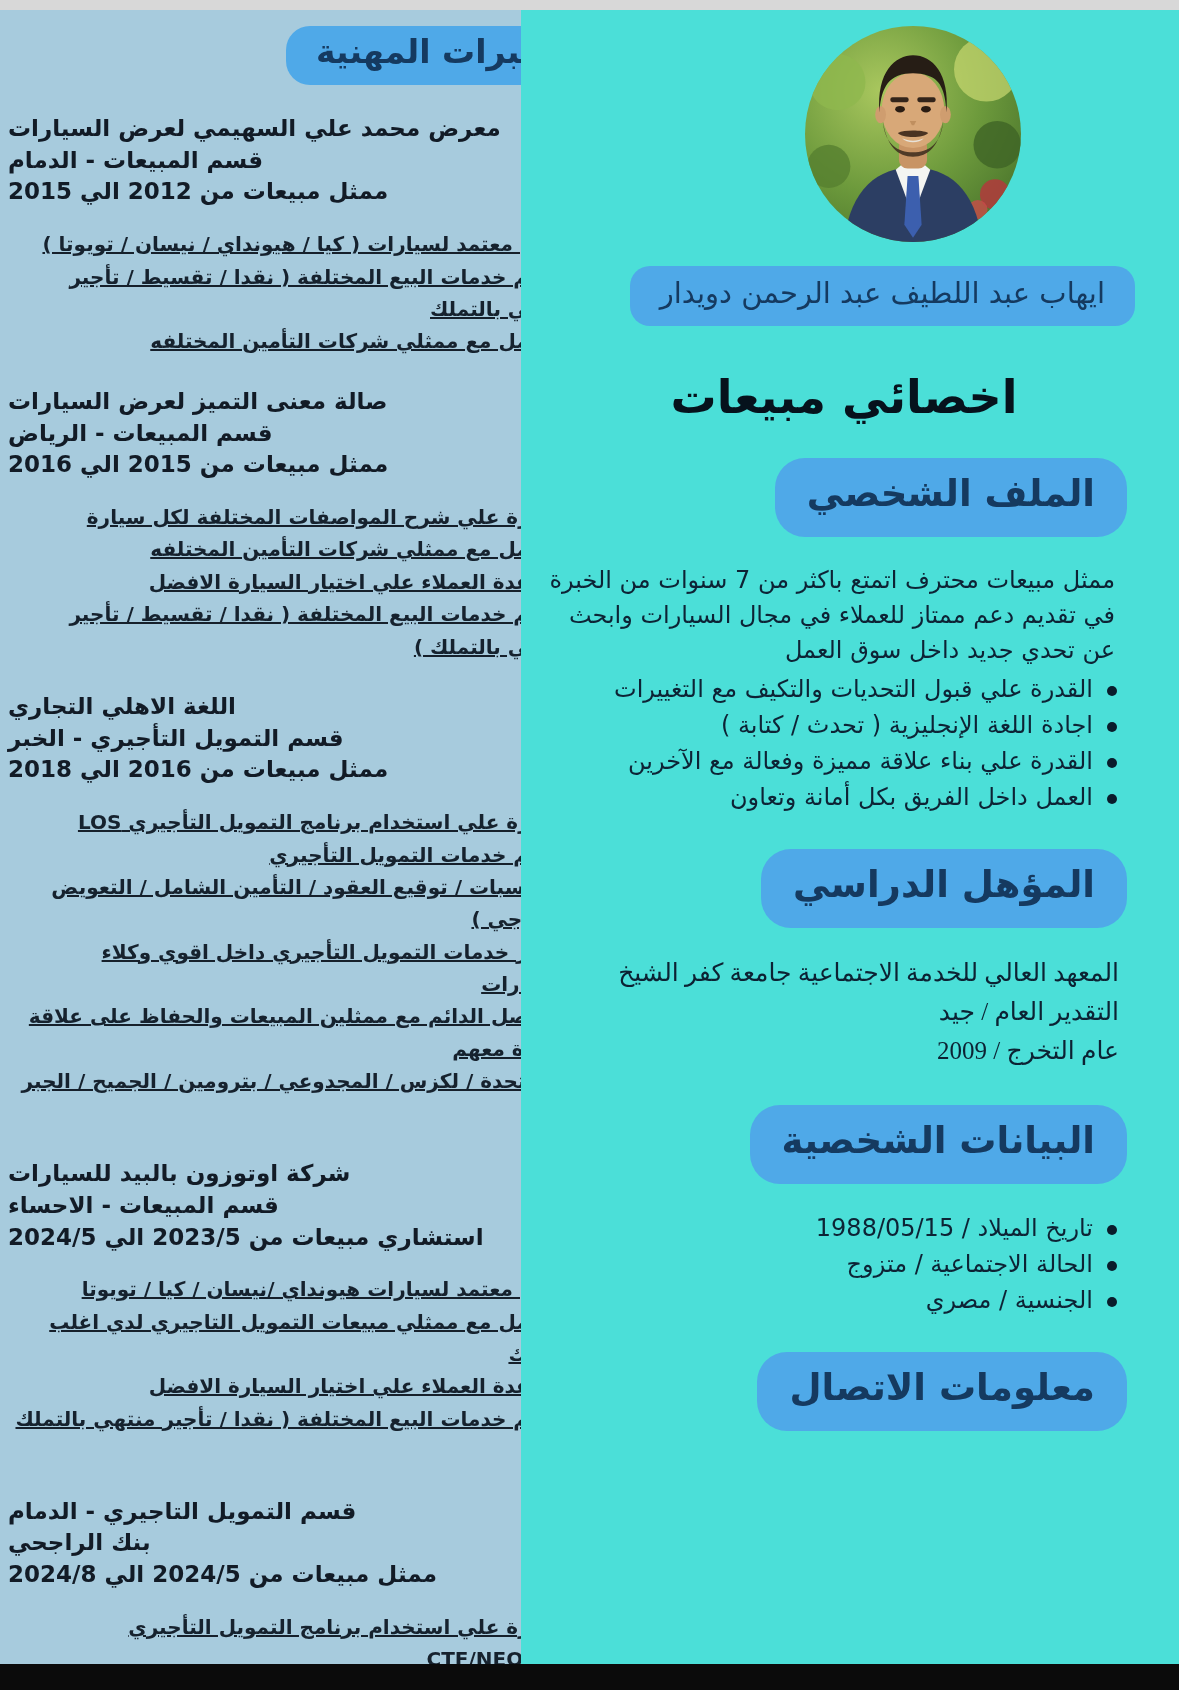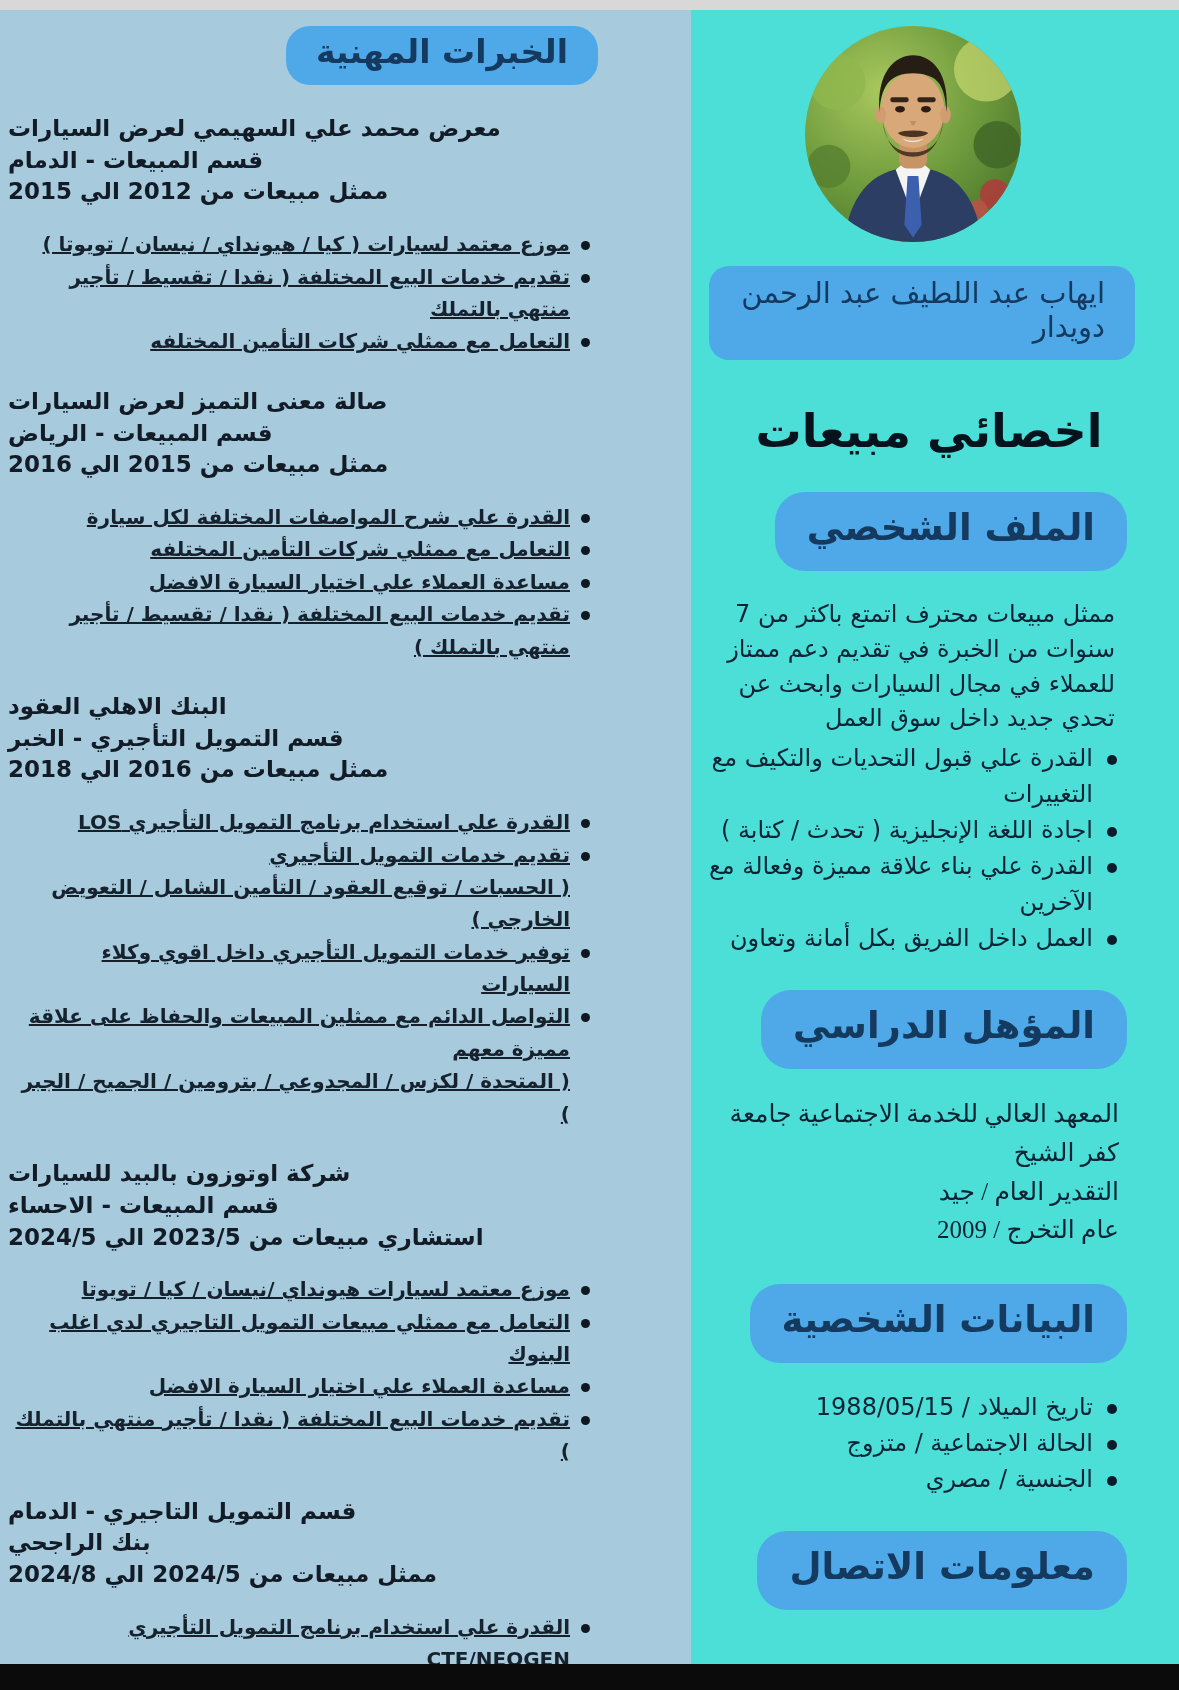--- a/index.html
+++ b/index.html
@@ -4,21 +4,21 @@
 <style>
   html,body{margin:0;padding:0;background:#a7cbdd;}
   body{width:1179px;height:1690px;overflow:hidden;font-family:"DejaVu Sans",sans-serif;}
   .page{position:relative;width:1179px;height:1690px;background:#a7cbdd;direction:rtl;overflow:hidden;}
   .topstrip{position:absolute;top:0;left:0;right:0;height:10px;background:#d8d8d8;z-index:6;}
   .bottombar{position:absolute;bottom:0;left:0;right:0;height:26px;background:#0b0b0b;z-index:6;}
 
   
   .col-left{position:absolute;top:10px;bottom:26px;left:0;width:612px;background:#a7cbdd;
             box-sizing:border-box;padding:10px 12px 0 8px;color:#16202b;}
-  .col-right{position:absolute;top:10px;bottom:26px;right:0;width:488px;background:#4bdfd8;
+  .col-right{position:absolute;top:10px;bottom:26px;right:0;width:658px;background:#4bdfd8;
              box-sizing:border-box;padding:0 60px 0 18px;color:#0e2739;}
 
   
   .pill{background:#4fa9e8;color:#153a60;font-weight:700;width:fit-content;border-radius:24px;}
   .exp-pill{font-size:33px;padding:6px 30px 14px;margin:6px 2px 26px auto;}
   .r-pill{font-size:37px;padding:14px 32px 22px;border-radius:30px;margin:34px -8px 26px auto;}
   .name-pill{font-size:29px;font-weight:400;padding:10px 30px 16px;border-radius:20px;margin:24px -16px 0 auto;}
 
   
   .job-head{text-align:left;font-weight:700;font-size:23px;line-height:1.38;margin:28px 0 20px;color:#121b26;}
@@ -65,21 +65,21 @@
           </div>
           <ul class="b-list">
             <li class="b-row dot">القدرة علي شرح المواصفات المختلفة لكل سيارة</li>
             <li class="b-row dot">التعامل مع ممثلي شركات التأمين المختلفه</li>
             <li class="b-row dot">مساعدة العملاء علي اختيار السيارة الافضل</li>
             <li class="b-row dot">تقديم خدمات البيع المختلفة ( نقدا / تقسيط / تأجير منتهي بالتملك )</li>
           </ul>
         </section>
         <section class="job">
           <div class="job-head">
-            <div>البنك الاهلي العقود</div>
+            <div>اللغة الاهلي التجاري</div>
             <div>قسم التمويل التأجيري - الخبر</div>
             <div>ممثل مبيعات من 2016 الي 2018</div>
           </div>
           <ul class="b-list">
             <li class="b-row dot">القدرة علي استخدام برنامج التمويل التأجيري LOS</li>
             <li class="b-row dot">تقديم خدمات التمويل التأجيري</li>
             <li class="b-row">( الحسبات / توقيع العقود / التأمين الشامل  / التعويض الخارجي )</li>
             <li class="b-row dot">توفير خدمات التمويل التأجيري داخل اقوي وكلاء السيارات</li>
             <li class="b-row dot">التواصل الدائم مع ممثلين المبيعات والحفاظ على علاقة مميزة معهم</li>
             <li class="b-row">( المتحدة  / لكزس / المجدوعي / بترومين / الجميح / الجبر )</li>

